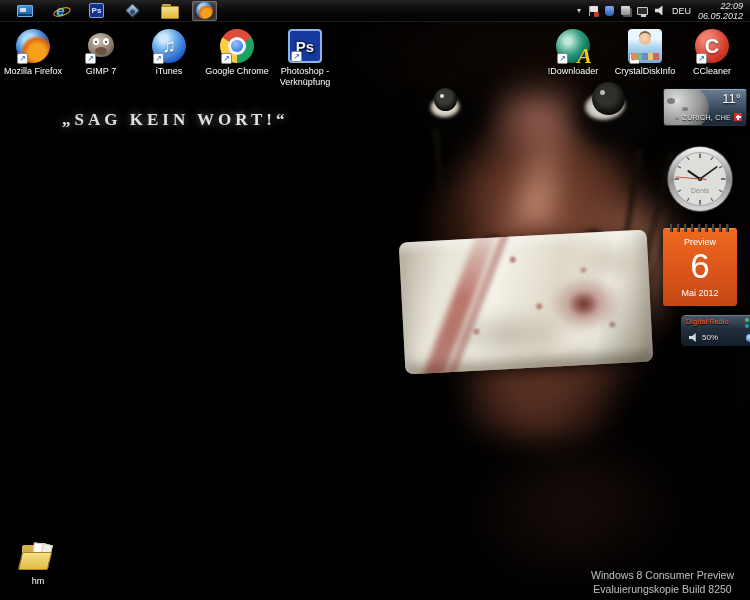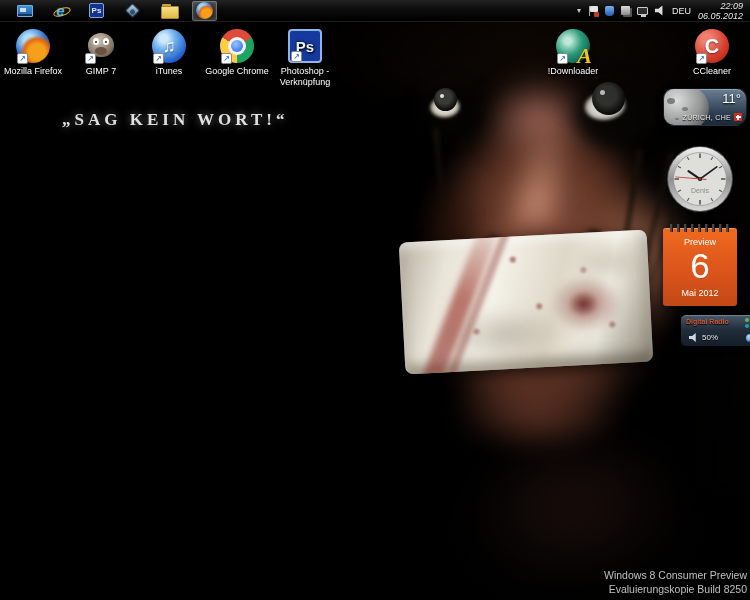--- a/index.html
+++ b/index.html
@@ -187,21 +187,21 @@
                radial-gradient(circle at 40% 80%, rgba(60,110,160,.45) 1.5px, rgba(0,0,0,0) 2px); }
   .bin-rim { position:absolute; left:2px; top:3px; width:24px; height:7px; border-radius:50%;
     background:linear-gradient(#f6fbfe,#9cc0dc); border:1px solid #7a9cba; }
   #folder-hm { position:absolute; left:8px; top:542px; width:60px; text-align:center; font-size:9px; color:#fff;
     text-shadow:1px 1px 2px #000; z-index:12; }
   #recycle { position:absolute; left:684px; top:538px; width:58px; text-align:center; font-size:8.5px; color:#fff;
     text-shadow:1px 1px 2px #000, 0 0 3px #000; z-index:26; }
 
   
   .gadget { position:absolute; z-index:16; }
-  #gadget-weather { left:663px; top:88px; width:84px; height:38px; border-radius:11px; overflow:hidden;
+  #gadget-weather { left:663px; top:88px; width:84px; height:38px; border-radius:3px; overflow:hidden;
     background:linear-gradient(180deg,#6a7f95,#2c3b4e 70%,#1c2838); border:1px solid rgba(0,0,0,.6);
     box-shadow:inset 0 1px 0 rgba(255,255,255,.3), 0 2px 6px rgba(0,0,0,.6); }
   .planet { position:absolute; left:-9px; top:-5px; width:54px; height:48px; border-radius:50%;
     background:radial-gradient(circle at 40% 35%, #eaeae8, #9a9a98 55%, #5a5a58 82%, #3a3a38); opacity:.92; }
   .planet::after { content:""; position:absolute; left:12px; top:14px; width:8px; height:6px; border-radius:50%;
     background:rgba(70,70,68,.6); box-shadow:14px 8px 0 -1px rgba(70,70,68,.5), 6px 18px 0 -2px rgba(70,70,68,.5); }
   .temp { position:absolute; right:5px; top:2px; color:#fff; font-size:13px; text-shadow:0 1px 2px #000; }
   .loc { position:absolute; right:15px; bottom:4px; color:#e8e8e8; font-size:7px; letter-spacing:.3px; text-shadow:0 1px 1px #000; }
   .flag-che { position:absolute; right:4px; bottom:4px; width:8px; height:8px; background:#d52b1e; }
   .flag-che::before { content:""; position:absolute; left:1.5px; top:3px; width:5px; height:2px; background:#fff; }
@@ -224,21 +224,21 @@
   .radio-dots { position:absolute; right:4px; top:3px; display:grid; grid-template-columns:4px 4px; gap:2px; }
   .dot { width:4px; height:4px; border-radius:50%; }
   .dot.d1 { background:#5cb85c; } .dot.d2 { background:#c0392b; } .dot.d3,.dot.d4 { background:#17a2a8; }
   .radio-bottom { position:absolute; left:8px; bottom:4px; display:flex; align-items:center; gap:4px; }
   .spk { width:9px; height:9px; background:#cfd8e0; clip-path:polygon(0 33%,35% 33%,75% 0,75% 100%,35% 67%,0 67%); }
   .radio-volume { font-size:8px; color:#e8e8e8; text-shadow:0 1px 1px #000; }
   .globe-dot { position:absolute; right:5px; bottom:4px; width:8px; height:8px; border-radius:50%;
     background:radial-gradient(circle at 35% 35%, #bfe0f8, #3a7ac0 70%, #1a4a80); }
 
   
-  #watermark { position:absolute; right:3px; bottom:4px; z-index:20; text-align:right;
+  #watermark { position:absolute; right:16px; bottom:4px; z-index:20; text-align:center;
     color:rgba(235,235,235,.8); font-size:10.5px; line-height:14px; text-shadow:0 1px 2px rgba(0,0,0,.85); }
 </style>
 </head>
 <body>
 
 <div id="screen">
 
   <div id="wp">
     <div class="hair-top"></div>
     <div class="skin-base"></div>
@@ -357,20 +357,26 @@
     <div>Photoshop - Verknüpfung</div>
   </div>
 
   <div class="dicon" style="left:535px; top:29px;">
     <div class="art downloader">
       <span class="dl-glyph">A</span>
       <span class="badge">↗</span>
     </div>
     <div>!Downloader</div>
   </div>
+  <div class="dicon" style="left:607px; top:29px;">
+    <div class="art crystal">
+        <span class="badge">↗</span>
+      </div>
+    <div>CrystalDiskInfo</div>
+  </div>
   <div class="dicon" style="left:674px; top:29px;">
     <div class="art ccleaner">
       <span class="cc-glyph">C</span>
       <span class="badge">↗</span>
     </div>
     <div>CCleaner</div>
   </div>
 
   <div class="gadget" id="gadget-weather">
     <div class="planet"></div>
@@ -430,20 +436,29 @@
       <span class="dot d3"></span>
       <span class="dot d4"></span>
     </div>
     <div class="radio-bottom">
       <span class="spk"></span>
       <span class="radio-volume">50%</span>
     </div>
     <span class="globe-dot"></span>
   </div>
 
+  <div id="folder-hm">
+    <div class="folder-art">
+      <span class="folder-back"></span>
+      <span class="paper p1"></span>
+        <span class="paper p2"></span>
+      <span class="folder-front"></span>
+    </div>
+    <div>hm</div>
+  </div>
 
   <div id="watermark">
     <div>Windows 8 Consumer Preview</div>
     <div>Evaluierungskopie Build 8250</div>
   </div>
 
 
 </div>
 
 </body></html>

